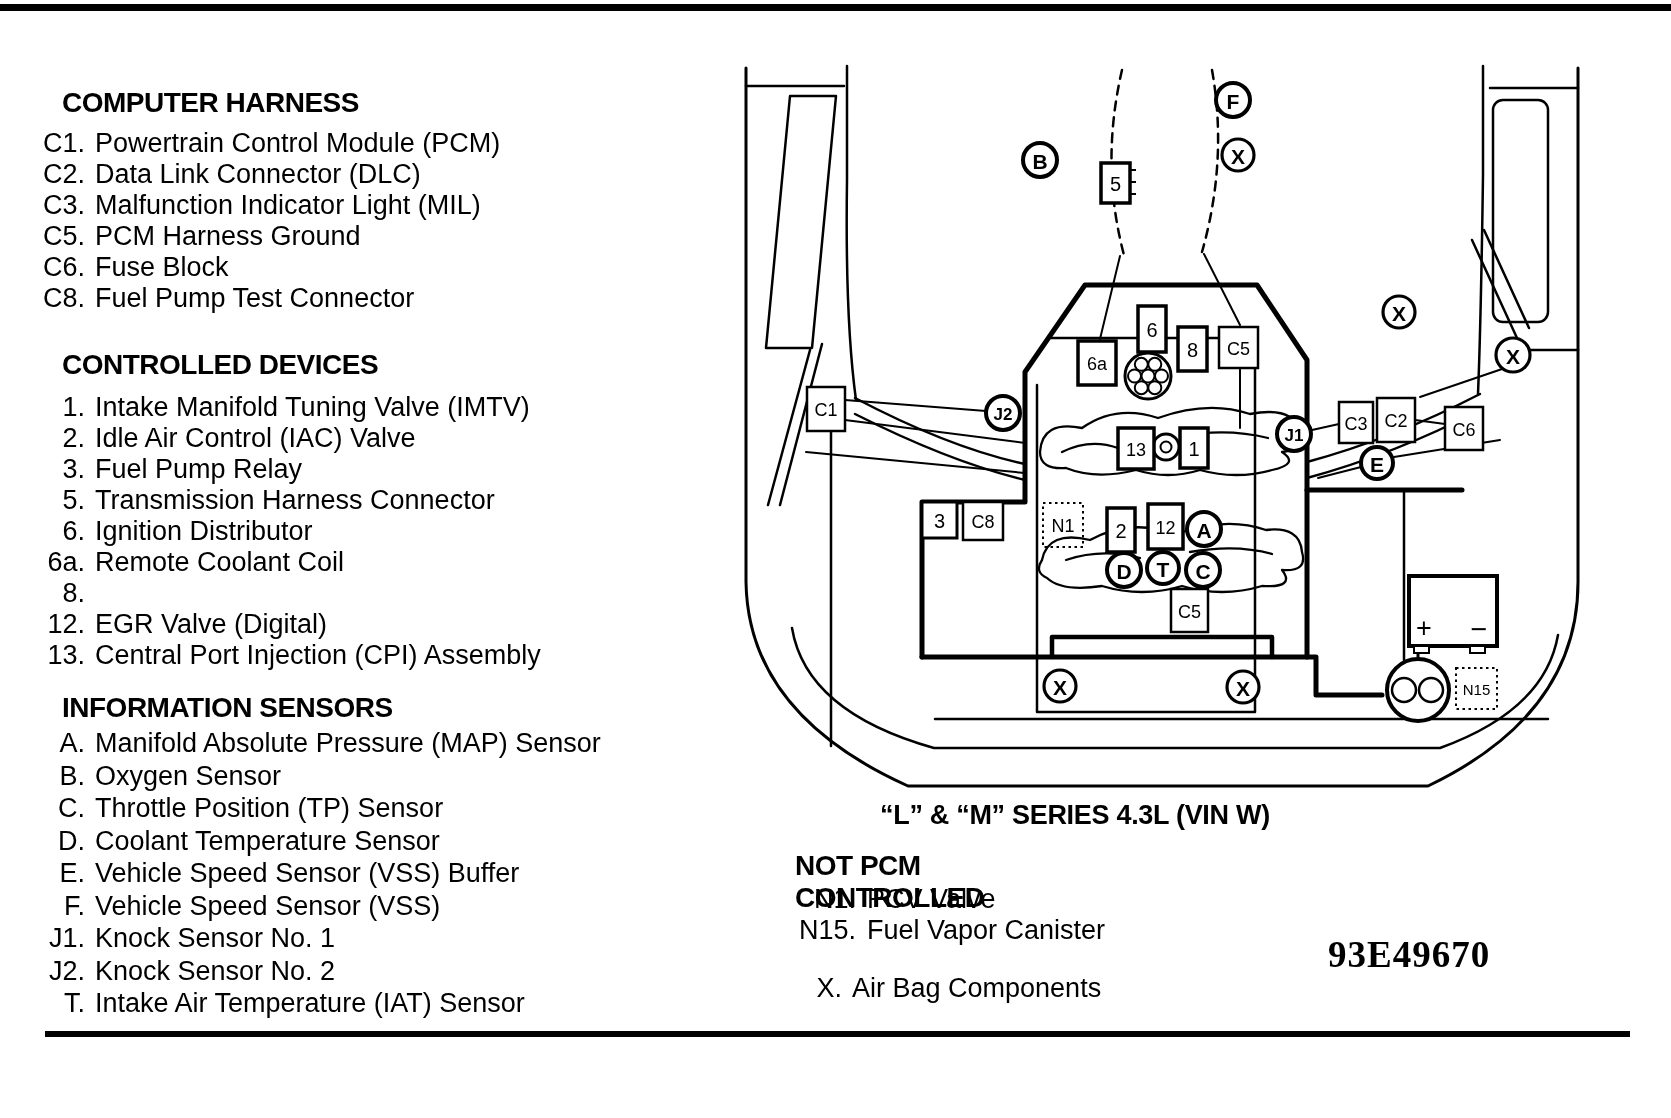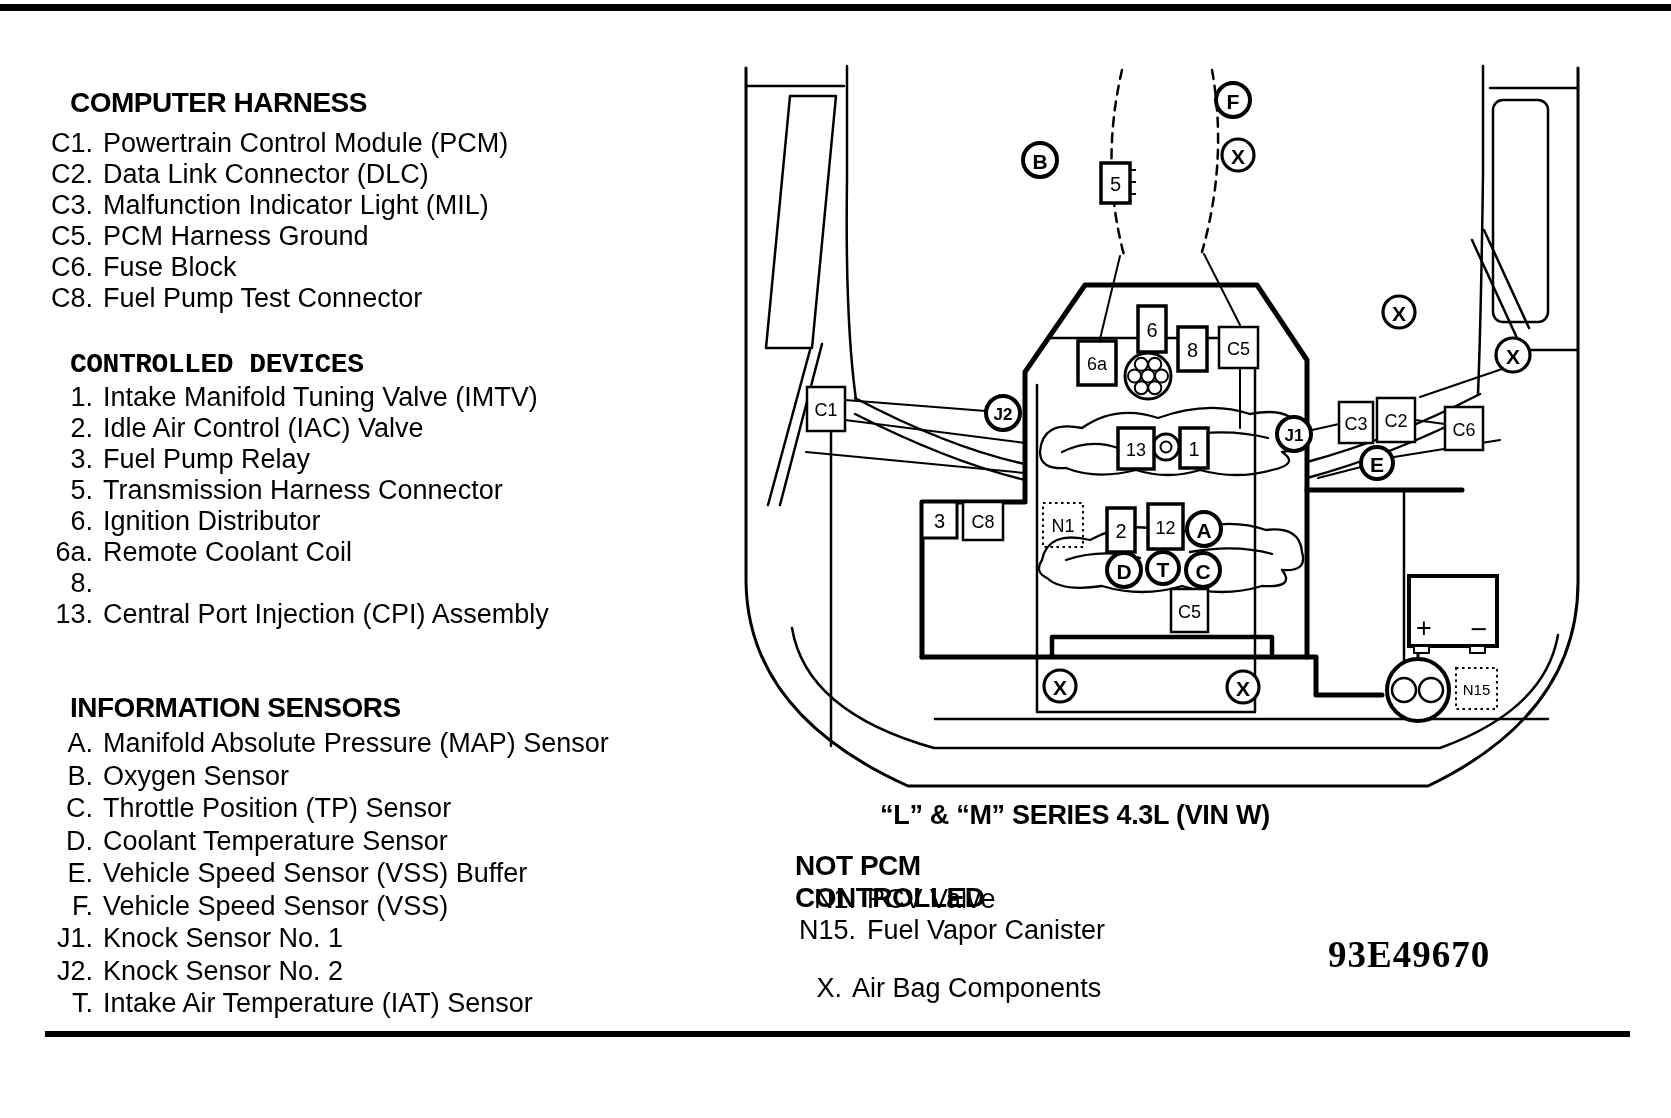--- a/index.html
+++ b/index.html
@@ -3,25 +3,25 @@
 <meta charset="utf-8">
 <style>
   html,body{margin:0;padding:0;background:#fff;}
   .page{position:relative;width:1671px;height:1118px;background:#fff;overflow:hidden;
         font-family:"Liberation Sans",sans-serif;color:#000;}
   .rule{position:absolute;background:#000;}
   #top-rule{left:0;top:4px;width:1671px;height:7px;}
   #bottom-rule{left:45px;top:1031px;width:1585px;height:6px;}
 
   
-  #legend-left{position:absolute;left:8px;top:0;width:720px;height:1030px;}
+  #legend-left{position:absolute;left:0;top:0;width:720px;height:1030px;}
   .lsec{position:absolute;left:0;width:720px;}
   .lsec0{top:88px;} .lsec1{top:350px;} .lsec2{top:693px;}
   .lhead{padding-left:62px;font-size:28px;font-weight:700;letter-spacing:-0.5px;height:30px;line-height:30px;}
-  .lsec0 .lhead{margin-bottom:10px;} .lsec1 .lhead{margin-bottom:2px;font-family:Liberation Mono, monospace;} .lsec2 .lhead{margin-bottom:4px;}
+  .lsec0 .lhead{margin-bottom:10px;} .lsec1 .lhead{margin-bottom:12px;} .lsec2 .lhead{margin-bottom:4px;}
   .lrow{display:flex;padding-left:28px;font-size:27px;height:31px;line-height:31px;white-space:nowrap;}
   .lsec2 .lrow{height:32.5px;line-height:32.5px;}
   .lcode{display:inline-block;width:57px;text-align:right;margin-right:10px;flex:0 0 57px;}
 
   
   #caption{position:absolute;left:880px;top:800px;width:570px;text-align:left;
            font-size:27px;font-weight:700;letter-spacing:-0.3px;}
   #notpcm{position:absolute;left:0;top:0;}
   #notpcm-title{position:absolute;left:795px;top:850px;font-size:28px;font-weight:700;letter-spacing:-0.5px;}
   #notpcm-items{position:absolute;left:0;top:884px;width:700px;}
@@ -97,20 +97,24 @@
             <span>Ignition Distributor</span>
           </div>
           <div class="lrow">
             <span class="lcode">6a.</span>
             <span>Remote Coolant Coil</span>
           </div>
           <div class="lrow">
             <span class="lcode">8.</span>
           </div>
           <div class="lrow">
+            <span class="lcode">12.</span>
+            <span>EGR Valve (Digital)</span>
+          </div>
+          <div class="lrow">
             <span class="lcode">13.</span>
             <span>Central Port Injection (CPI) Assembly</span>
           </div>
         </div>
         <div class="lsec lsec2">
           <div class="lhead">INFORMATION SENSORS</div>
           <div class="lrow">
             <span class="lcode">A.</span>
             <span>Manifold Absolute Pressure (MAP) Sensor</span>
           </div>

